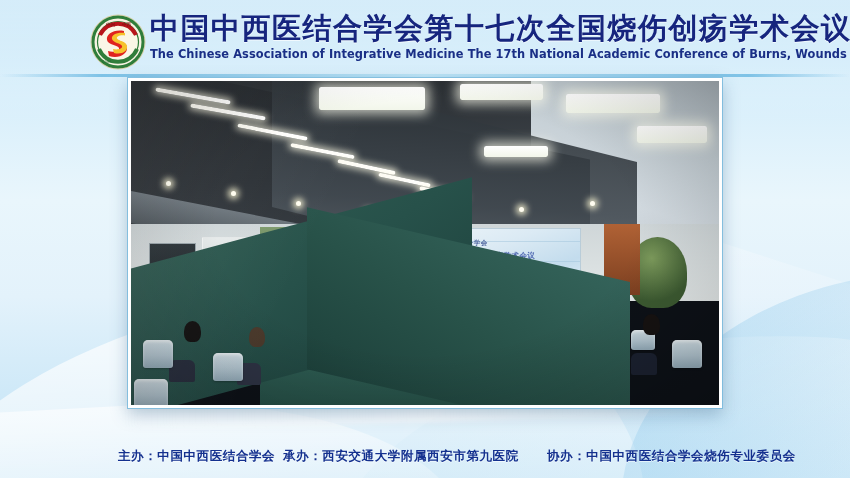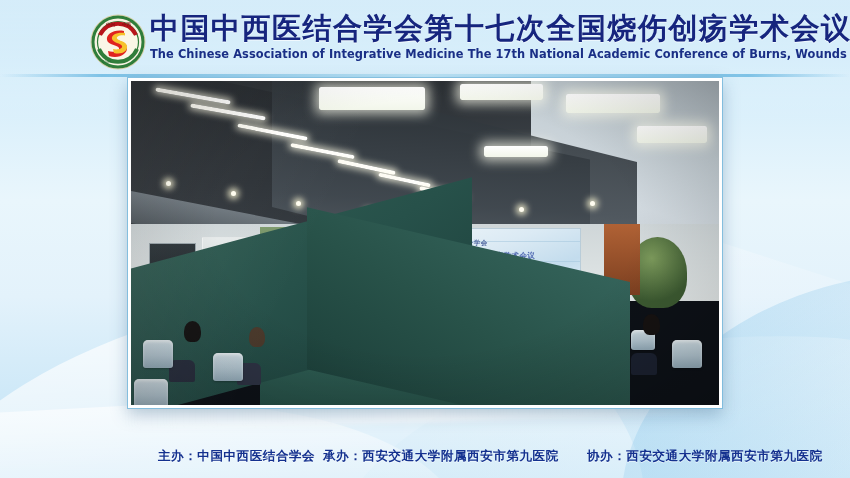--- a/index.html
+++ b/index.html
@@ -274,21 +274,21 @@
     pointer-events:none;
   }
   .photo-shine {
     position:absolute; left:0; top:0; width:100%; height:100%;
     background:linear-gradient(115deg, rgba(255,255,255,.07) 0%, rgba(255,255,255,0) 35%);
     pointer-events:none;
   }
 
   
   #footer {
-    position:absolute; left:0; top:448px; width:680px; height:30px;margin-left:40px;
+    position:absolute; left:0; top:448px; width:680px; height:30px;
   }
   .foot-item {
     position:absolute; top:0;
     font-family:"DejaVu Sans","Liberation Sans", sans-serif;
     font-weight:bold; font-size:12.5px; letter-spacing:.6px;
     color:#14318f; white-space:nowrap;
     text-shadow:0 1px 0 rgba(255,255,255,.6);
   }
   #foot-0 { left:118px; }
   #foot-1 { left:283px; }
@@ -454,16 +454,16 @@
       <div class="seat" style="left:92%;top:80%;width:30px;height:28px;"></div>
 
       <div class="vignette"></div>
       <div class="photo-shine"></div>
     </div>
   </div>
 
   <div id="footer">
     <div class="foot-item" id="foot-0">主办：中国中西医结合学会</div>
     <div class="foot-item" id="foot-1">承办：西安交通大学附属西安市第九医院</div>
-    <div class="foot-item" id="foot-2">协办：西安交通大学附属西安市第九医院</div>
+    <div class="foot-item" id="foot-2">协办：中国中西医结合学会烧伤专业委员会</div>
   </div>
 
 </div>
 
 </body></html>

